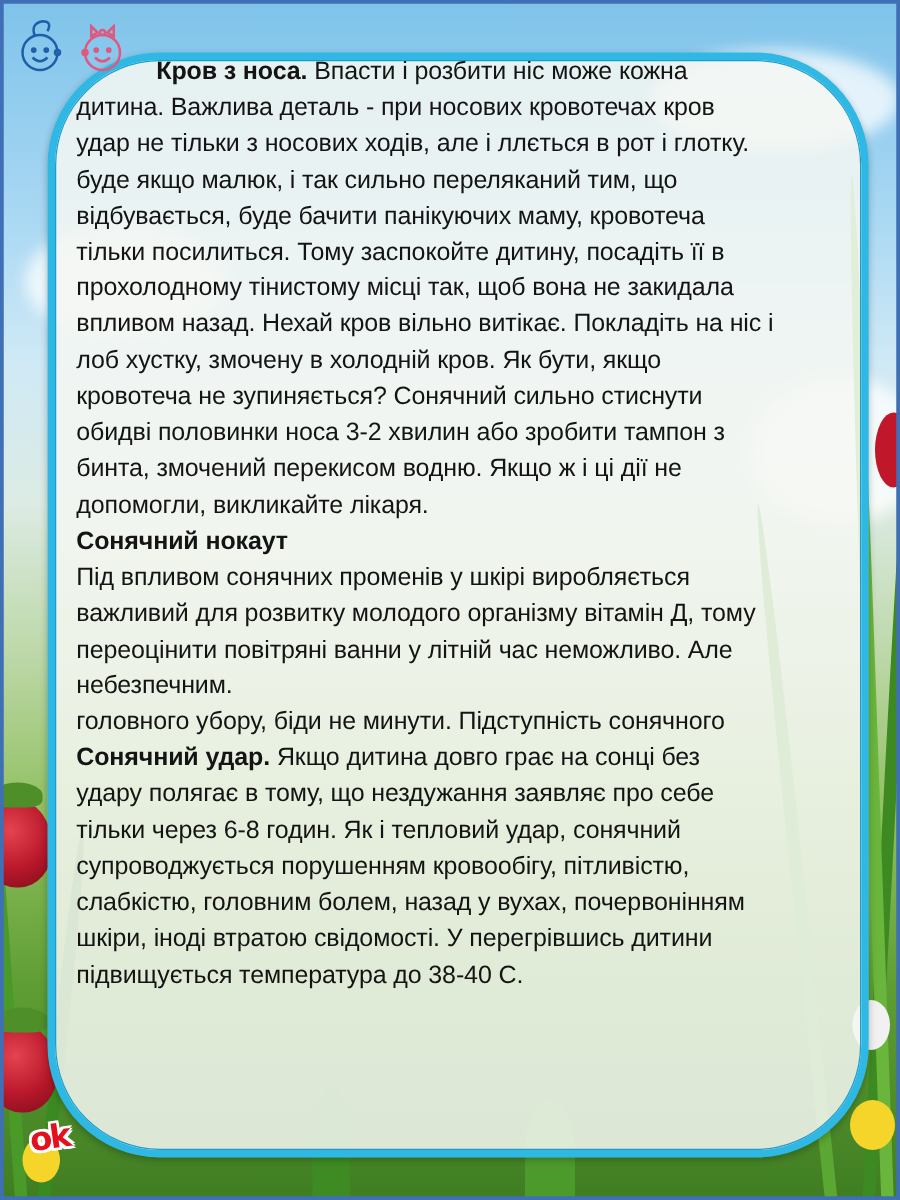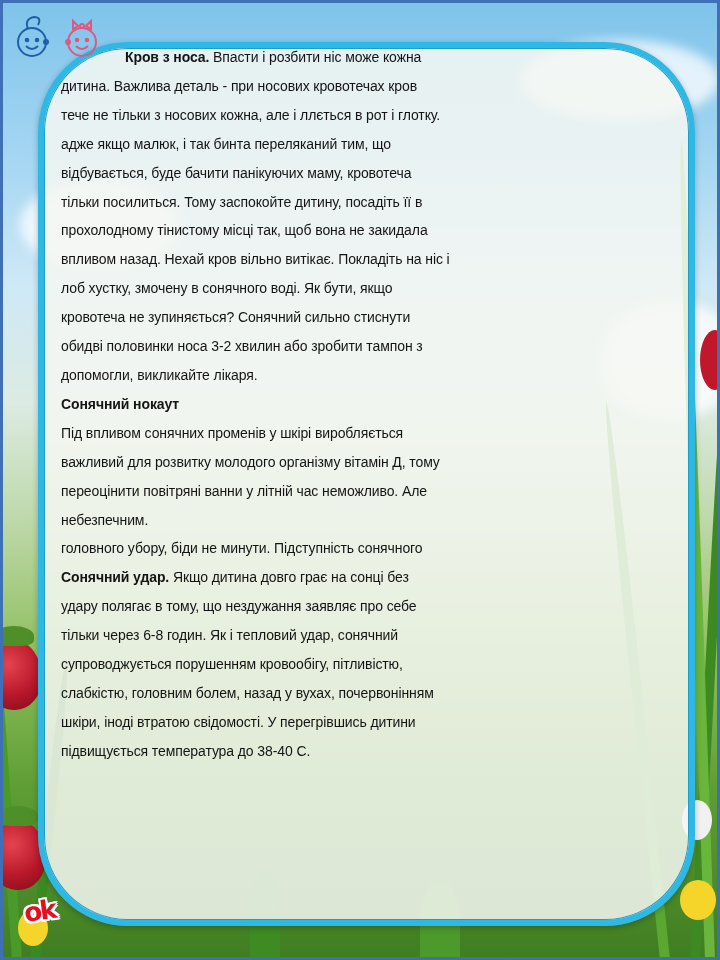--- a/index.html
+++ b/index.html
@@ -36,21 +36,21 @@
       box-sizing: border-box;
       border: 6px solid #2fb8e4;
       border-radius: 90px;
       background: rgba(245, 247, 242, 0.86);
       box-shadow: 0 0 0 1px #1e9ccc inset, 0 2px 6px rgba(0,0,0,0.25);
       z-index: 5;
     }
     .content {
       position: absolute; left: 61px; top: 43px; width: 630px;
       z-index: 6;
-      font-size: 14px; line-height: 28.9px; color: #141414;
+      font-size: 20px; line-height: 28.9px; color: #141414;
       letter-spacing: -0.1px;
     }
     .content p { margin: 0; }
     .indent { padding-left: 64px; }
     .b { font-weight: bold; }
     .faces { position: absolute; left: 10px; top: 12px; z-index: 7; }
     .ok {
       position: absolute; left: 24px; top: 896px; z-index: 7;
       font-family: "DejaVu Sans", sans-serif; font-weight: bold; font-size: 26px;
       color: #e3101e; letter-spacing: -2px;
@@ -102,29 +102,30 @@
   </svg>
 </div>
 
 <div class="panel"></div>
 
 <div class="content">
   <p class="indent">
     <span class="b">Кров з носа.</span><span> Впасти і розбити ніс може кожна</span>
   </p>
   <p>дитина. Важлива деталь - при носових кровотечах кров</p>
-  <p>тече не тільки з носових кожна, але і ллється в рот і глотку.</p>
-  <p>адже якщо малюк, і так бинта переляканий тим, що</p>
+  <p>удар не тільки з носових ходів, але і ллється в рот і глотку.</p>
+  <p>буде якщо малюк, і так сильно переляканий тим, що</p>
   <p>відбувається, буде бачити панікуючих маму, кровотеча</p>
   <p>тільки посилиться. Тому заспокойте дитину, посадіть її в</p>
   <p>прохолодному тінистому місці так, щоб вона не закидала</p>
   <p>впливом назад. Нехай кров вільно витікає. Покладіть на ніс і</p>
-  <p>лоб хустку, змочену в сонячного воді. Як бути, якщо</p>
+  <p>лоб хустку, змочену в холодній кров. Як бути, якщо</p>
   <p>кровотеча не зупиняється? Сонячний сильно стиснути</p>
   <p>обидві половинки носа 3-2 хвилин або зробити тампон з</p>
+  <p>бинта, змочений перекисом водню. Якщо ж і ці дії не</p>
   <p>допомогли, викликайте лікаря.</p>
 
   <p class="b">Сонячний нокаут</p>
   <p>Під впливом сонячних променів у шкірі виробляється</p>
   <p>важливий для розвитку молодого організму вітамін Д, тому</p>
   <p>переоцінити повітряні ванни у літній час неможливо. Але</p>
   <p>небезпечним.</p>
 
   <p>головного убору, біди не минути. Підступність сонячного</p>
   <p>

